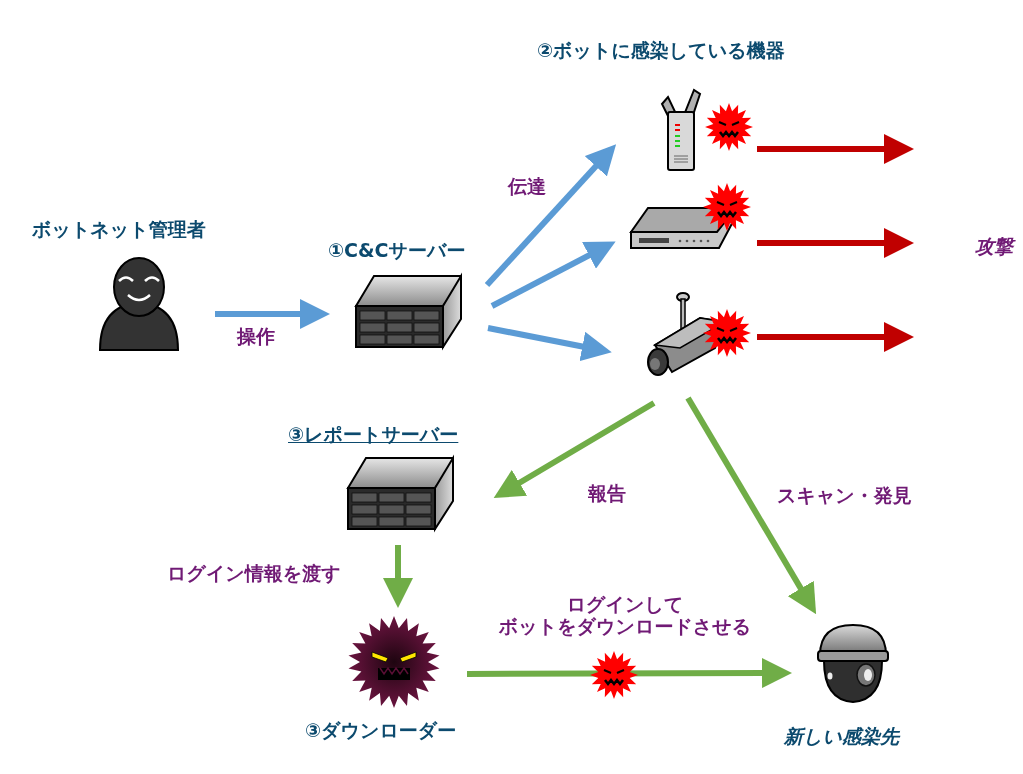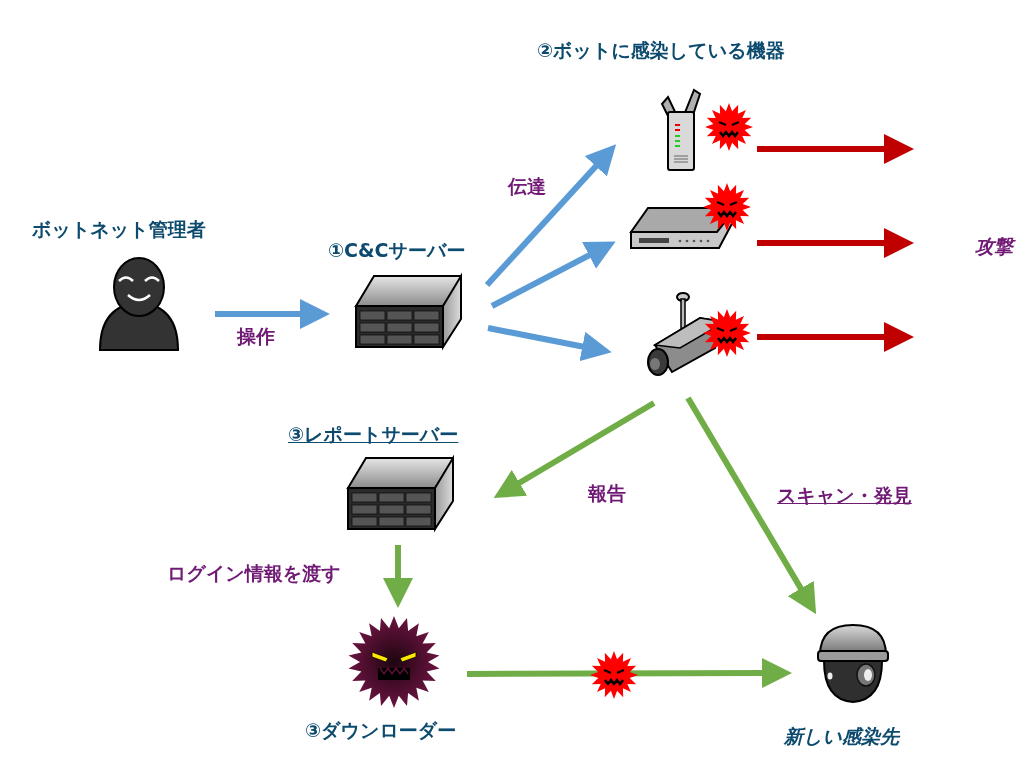--- a/index.html
+++ b/index.html
@@ -180,16 +180,18 @@
 <div class="lbl node-title" style="left:328px; top:240px;">①C&amp;Cサーバー</div>
 <div class="lbl node-title" style="left:537px; top:40px;">②ボットに感染している機器</div>
 <div class="lbl node-title" style="left:288px; top:424px;text-decoration:underline;">③レポートサーバー</div>
 <div class="lbl node-title" style="left:305px; top:720px;">③ダウンローダー</div>
 <div class="lbl node-title" style="left:784px; top:726px;font-style:italic;">新しい感染先</div>
 
 <div class="lbl edge-label" style="left:237px; top:326px;text-align:center;">操作</div>
 <div class="lbl edge-label" style="left:508px; top:176px;">伝達</div>
 <div class="lbl edge-label" style="left:975px; top:236px;font-style:italic;">攻撃</div>
 <div class="lbl edge-label" style="left:588px; top:455px;margin-top:28px;">報告</div>
-<div class="lbl edge-label" style="left:777px; top:485px;text-decoration:underline;">スキャン・発見</div>
+<div class="lbl edge-label" style="left:777px; top:485px;">スキャン・発見</div>
 <div class="lbl edge-label" style="left:167px; top:563px;">ログイン情報を渡す</div>
 <div class="lbl edge-label center" style="left:470px; top:594px; width:310px;">
+  <div>ログインして</div>
+  <div>ボットをダウンロードさせる</div>
 </div>
 
 </body></html>

